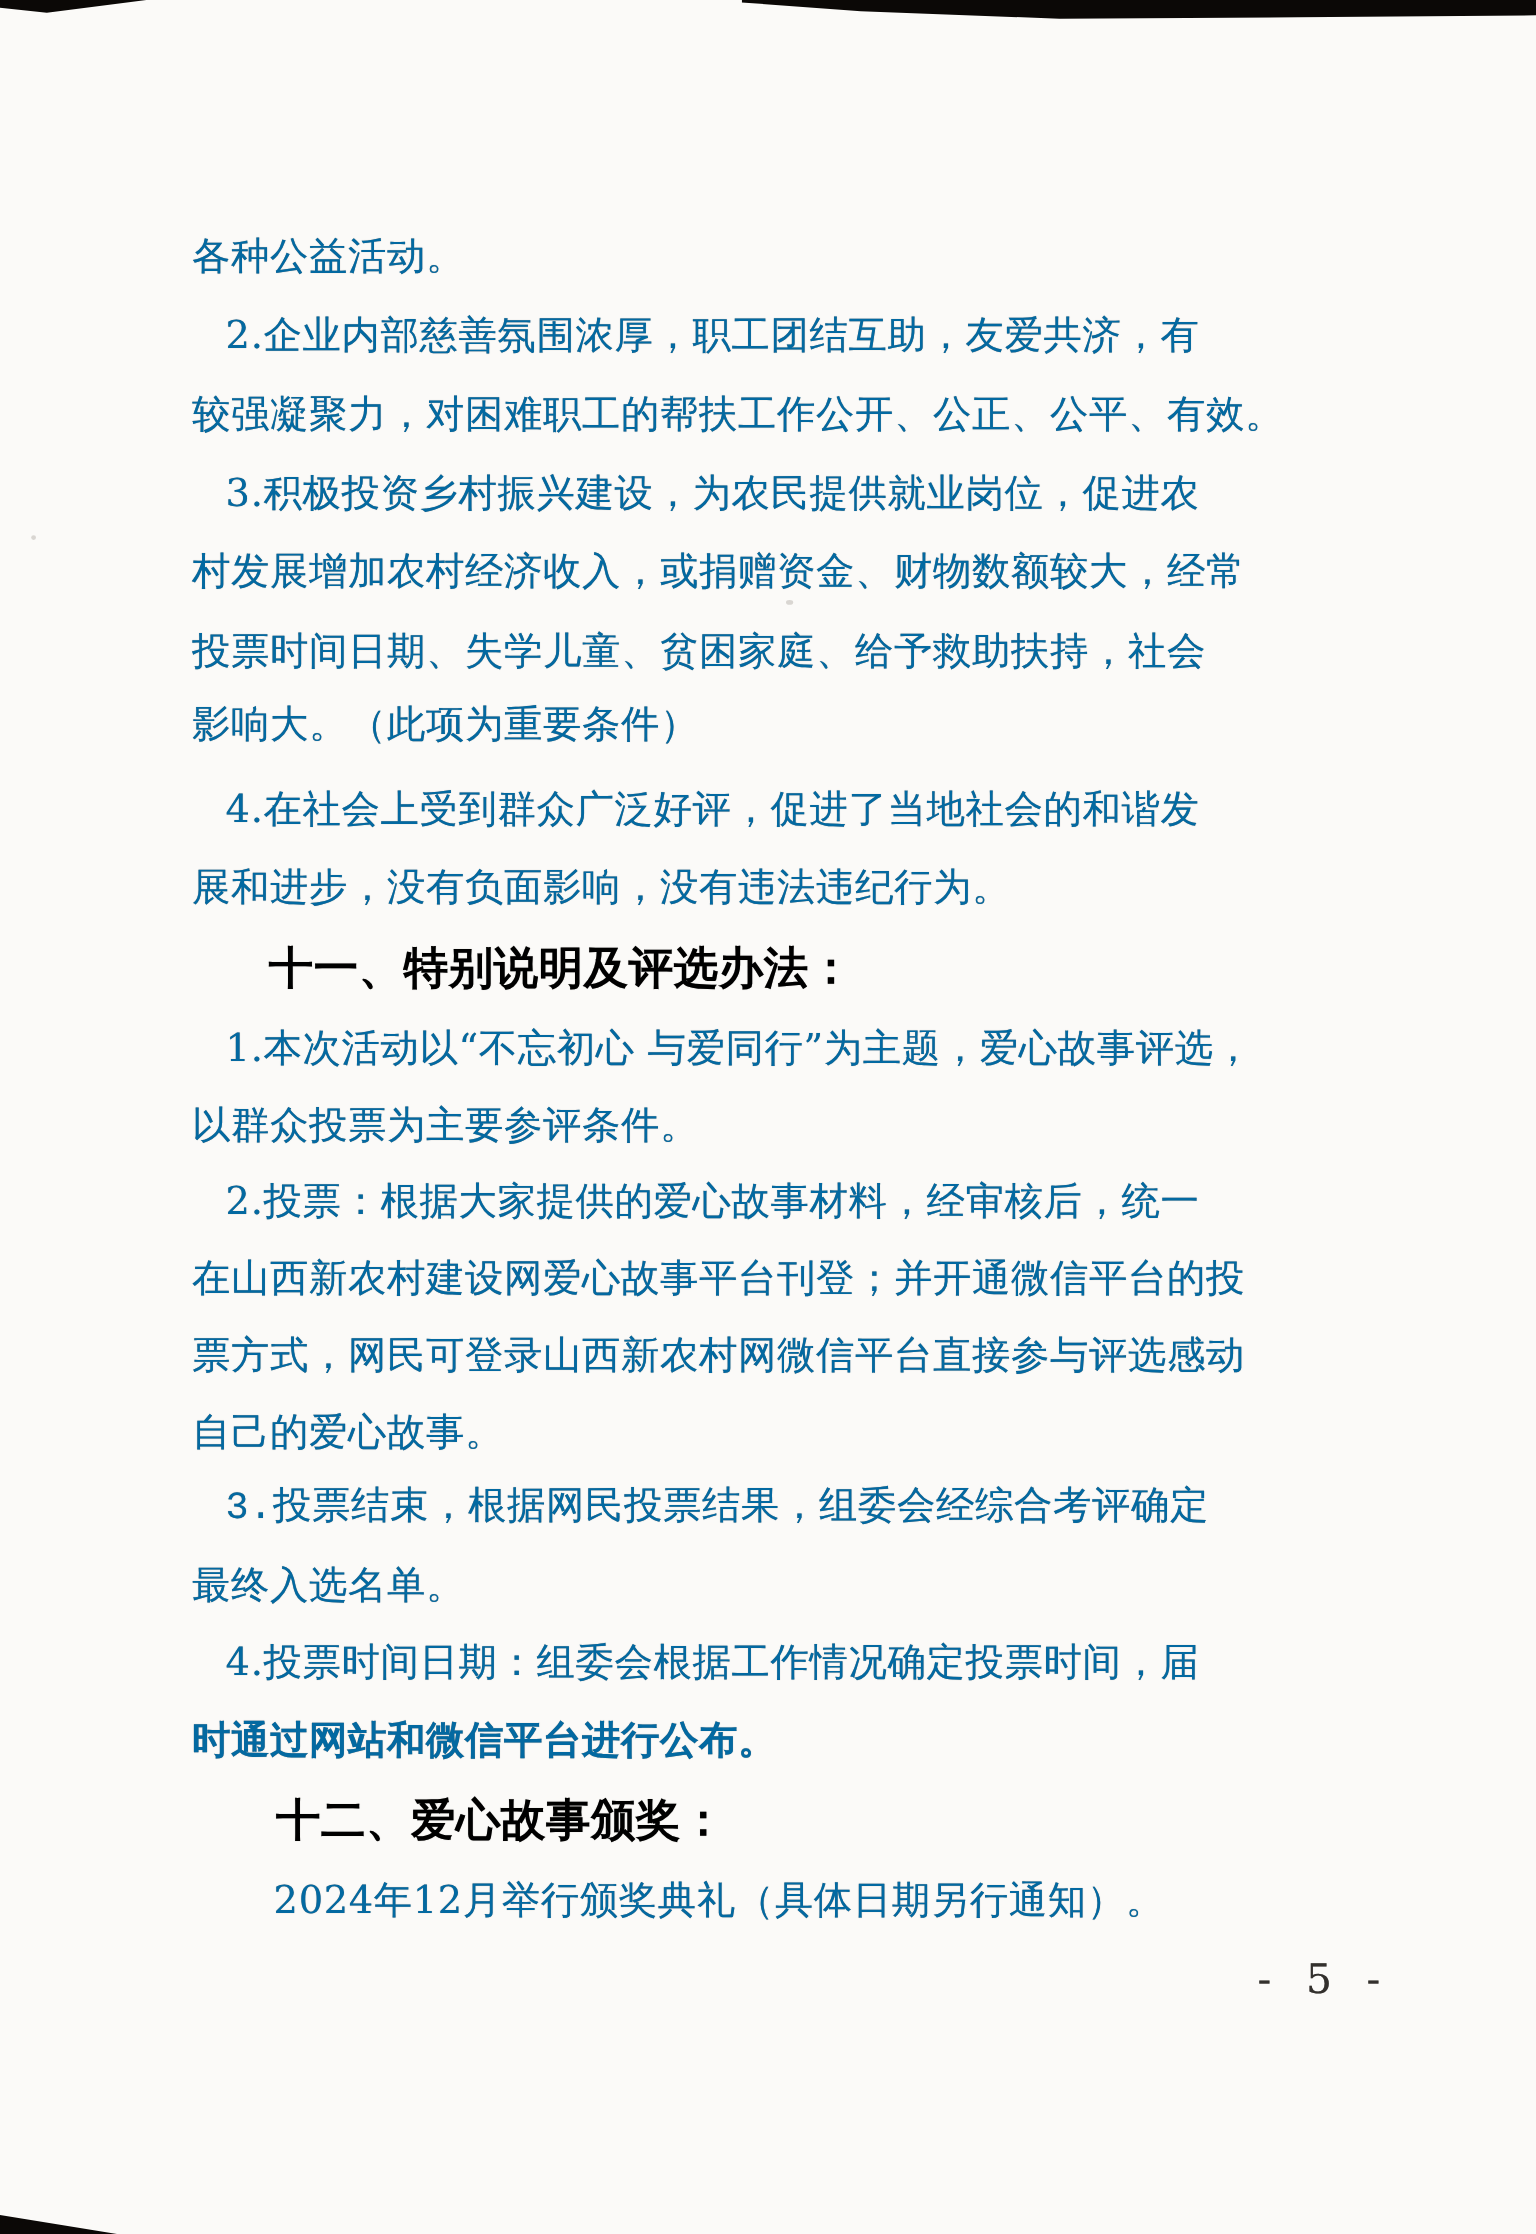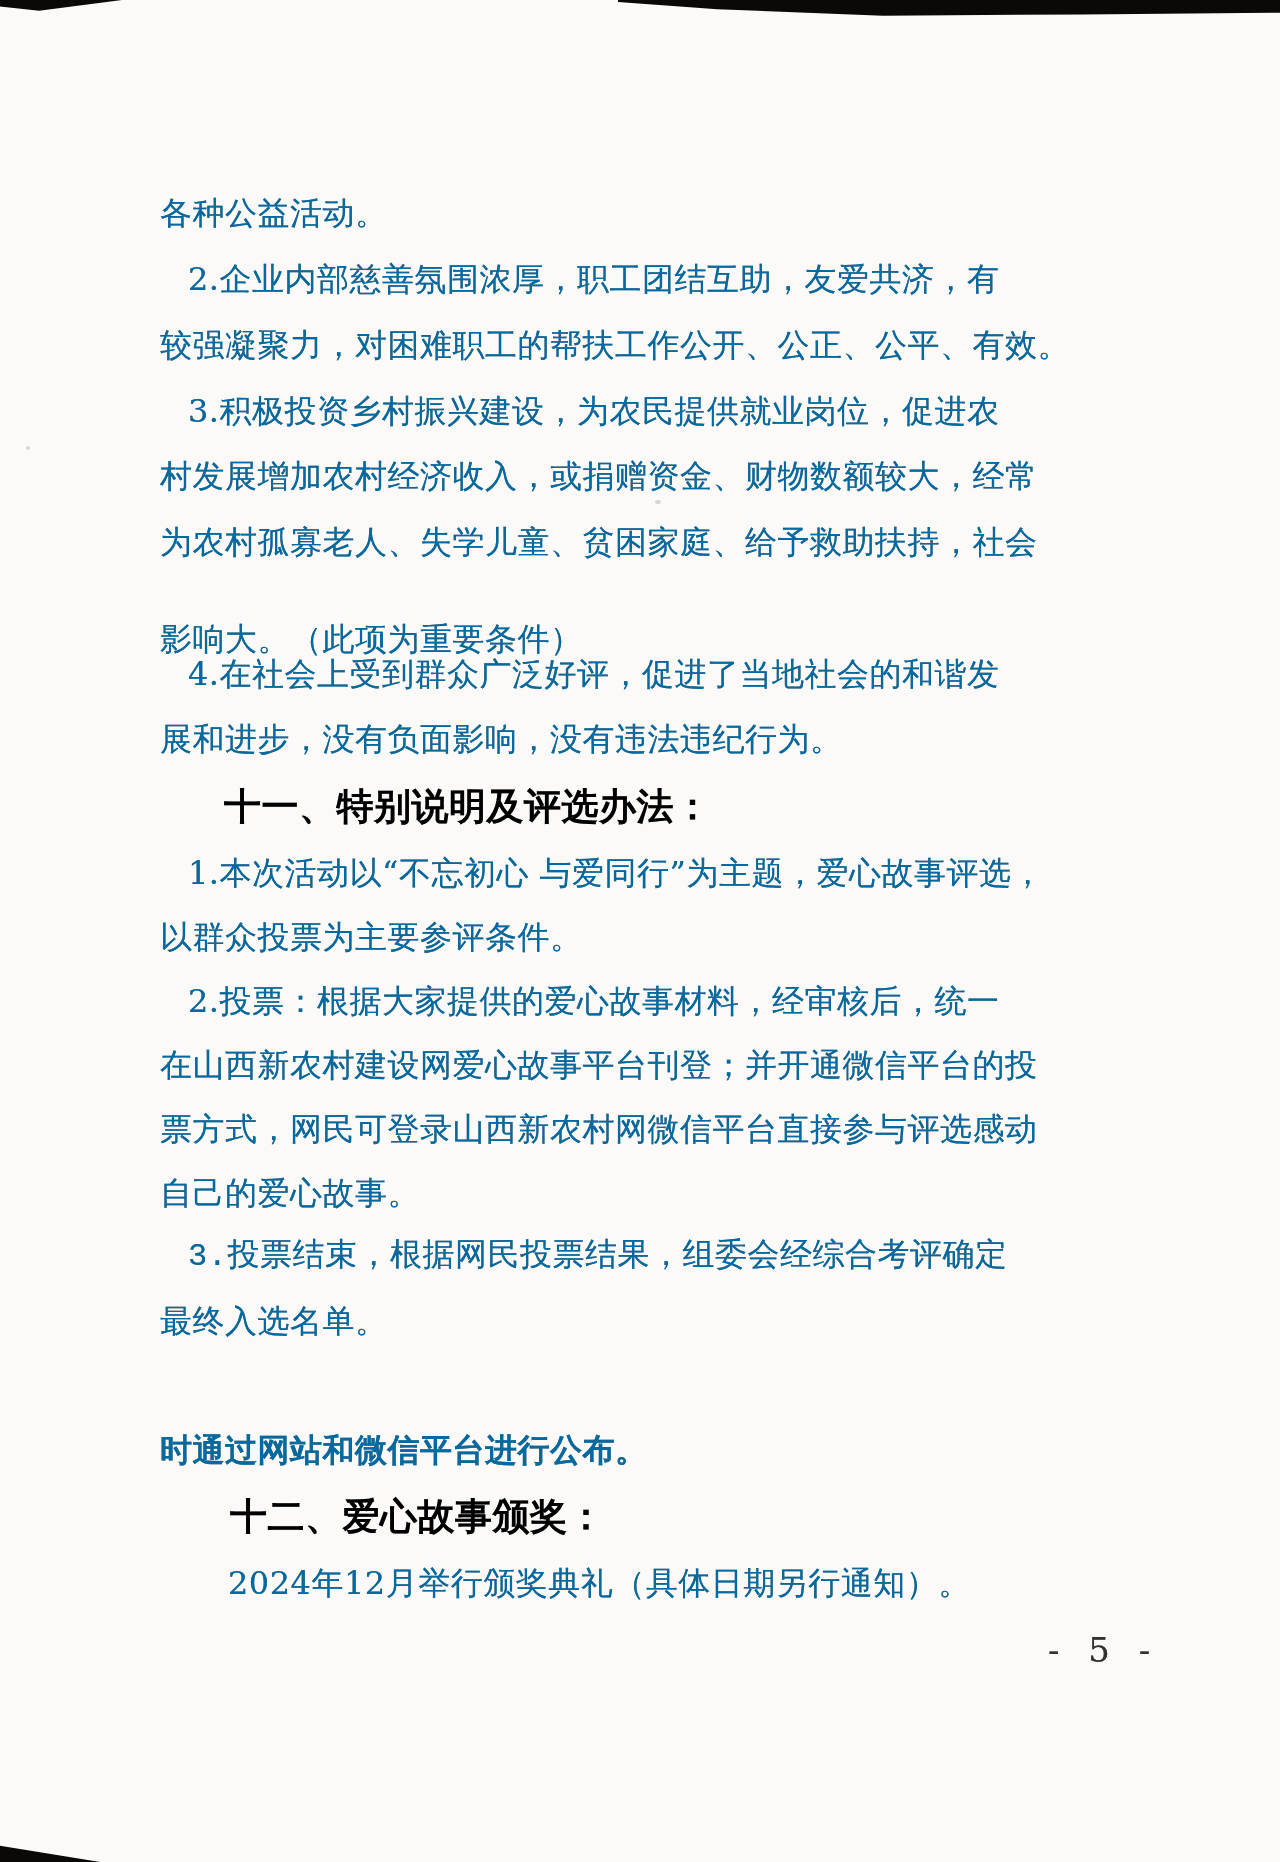--- a/index.html
+++ b/index.html
@@ -76,32 +76,33 @@
 
   <div class="speck" style="left:655px;top:500px;width:6px;height:4px;"></div>
   <div class="speck" style="left:26px;top:446px;width:4px;height:4px;"></div>
   <div class="speck" style="left:458px;top:1452px;width:4px;height:3px;"></div>
 
   <div class="line" style="top:190px;left:160px;">各种公益活动。</div>
   <div class="line" style="top:256px;left:188px;">2.企业内部慈善氛围浓厚，职工团结互助，友爱共济，有</div>
   <div class="line" style="top:322px;left:160px;">较强凝聚力，对困难职工的帮扶工作公开、公正、公平、有效。</div>
   <div class="line" style="top:388px;left:188px;">3.积极投资乡村振兴建设，为农民提供就业岗位，促进农</div>
   <div class="line" style="top:453px;left:160px;">村发展增加农村经济收入，或捐赠资金、财物数额较大，经常</div>
-  <div class="line" style="top:519px;left:160px;">为农村孤寡老人、失学儿童、贫困家庭、给予救助扶持，社会</div>
-  <div class="line" style="top:616px;left:160px;text-align:right;">影响大。（此项为重要条件）</div>
+  <div class="line" style="top:519px;left:160px;">投票时间日期、失学儿童、贫困家庭、给予救助扶持，社会</div>
+  <div class="line" style="top:580px;left:160px;text-align:right;">影响大。（此项为重要条件）</div>
   <div class="line" style="top:651px;left:188px;">4.在社会上受到群众广泛好评，促进了当地社会的和谐发</div>
   <div class="line" style="top:716px;left:160px;">展和进步，没有负面影响，没有违法违纪行为。</div>
   <div class="line heading" style="top:784px;left:224px;">十一、特别说明及评选办法：</div>
   <div class="line" style="top:850px;left:188px;">1.本次活动以“不忘初心 与爱同行”为主题，爱心故事评选，</div>
   <div class="line" style="top:914px;left:160px;">以群众投票为主要参评条件。</div>
   <div class="line" style="top:978px;left:188px;">2.投票：根据大家提供的爱心故事材料，经审核后，统一</div>
   <div class="line" style="top:1042px;left:160px;">在山西新农村建设网爱心故事平台刊登；并开通微信平台的投</div>
   <div class="line" style="top:1106px;left:160px;">票方式，网民可登录山西新农村网微信平台直接参与评选感动</div>
   <div class="line" style="top:1170px;left:160px;">自己的爱心故事。</div>
   <div class="line" style="top:1234px;left:188px;font-family:Liberation Mono, monospace;">3.投票结束，根据网民投票结果，组委会经综合考评确定</div>
   <div class="line" style="top:1298px;left:160px;">最终入选名单。</div>
+  <div class="line" style="top:1362px;left:188px;">4.投票时间日期：组委会根据工作情况确定投票时间，届</div>
   <div class="line" style="top:1427px;left:160px;font-weight:bold;">时通过网站和微信平台进行公布。</div>
   <div class="line heading" style="top:1494px;left:230px;">十二、爱心故事颁奖：</div>
   <div class="line" style="top:1560px;left:228px;text-align:right;">2024年12月举行颁奖典礼（具体日期另行通知）。</div>
 
   <div class="page-number">- 5 -</div>
 
 </div>
 
 </body></html>

